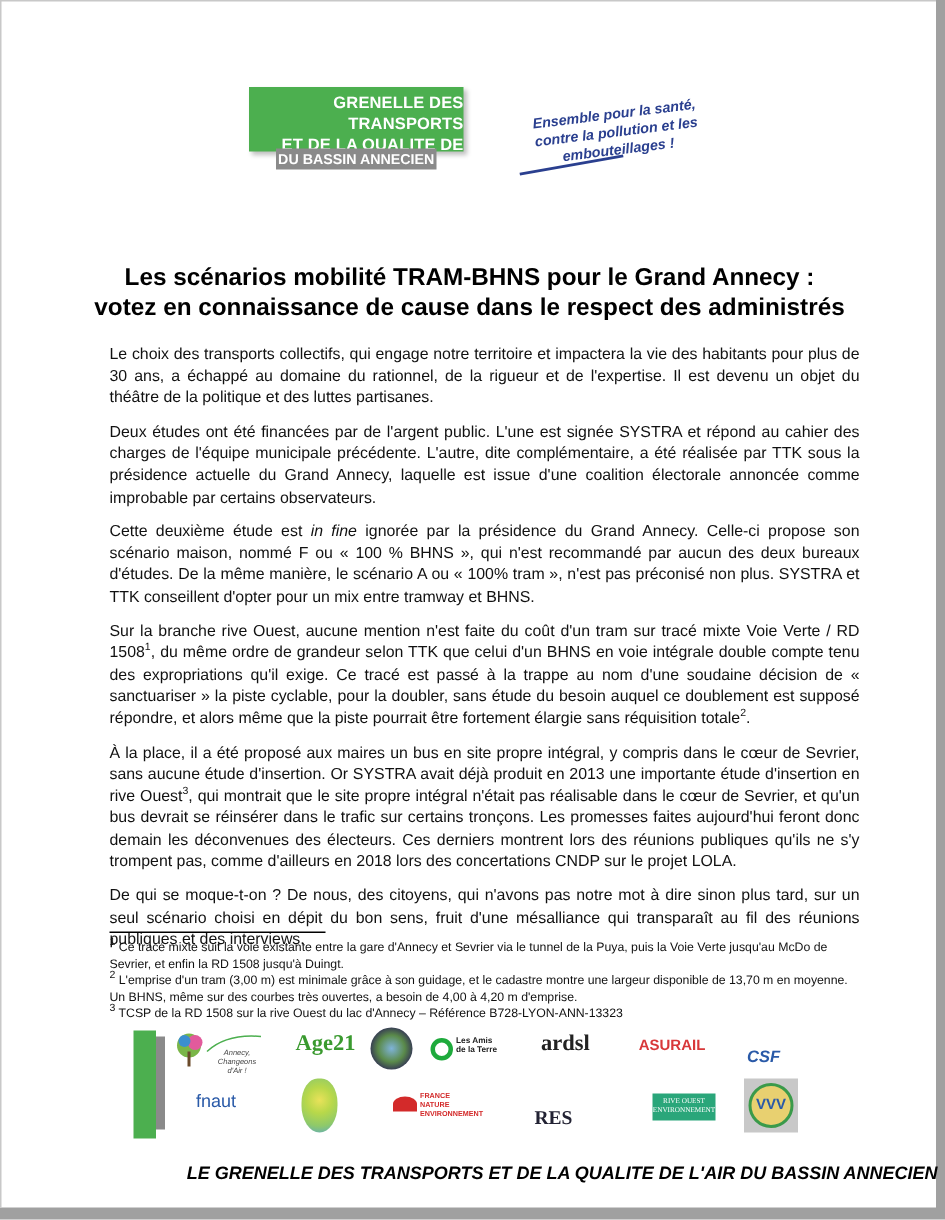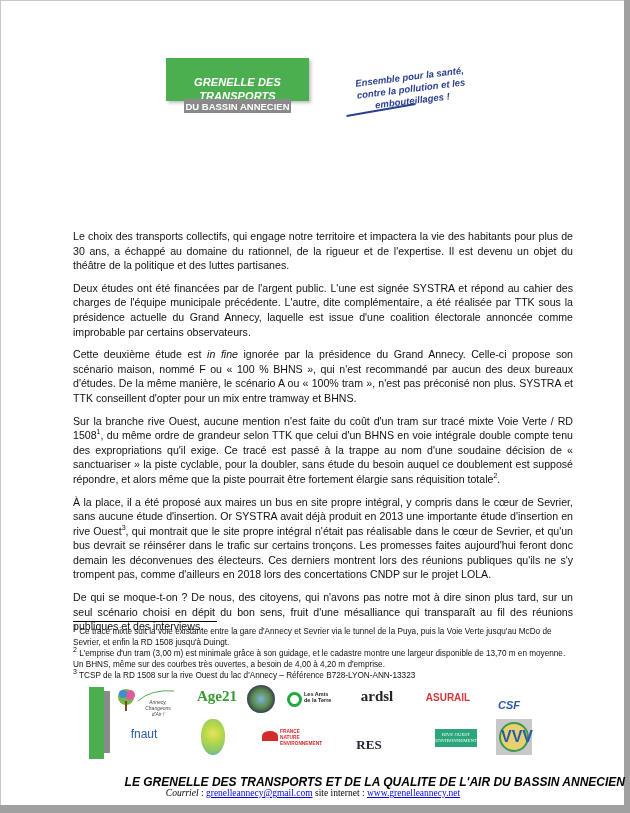--- a/index.html
+++ b/index.html
@@ -1,22 +1,22 @@
 <!DOCTYPE html>
 <html><head>
 <meta charset="utf-8">
 <style>
   html, body { margin:0; padding:0; }
   body { width:630px; height:813px; background:#a0a0a0; position:relative; overflow:hidden;
          font-family:"Liberation Sans", sans-serif; }
   .page { position:absolute; left:0; top:0; width:624px; height:805px; background:#fff;
           border-left:1px solid #c8c8c8; border-top:1px solid #c8c8c8; box-sizing:border-box; }
   .header-logo { position:absolute; left:165px; top:57px; width:143px; height:43px; background:#4caf4f;
-                 color:#fff; font-weight:bold; font-size:11px; line-height:14px; text-align:center;
-                 padding-top:17px; box-sizing:border-box; letter-spacing:0.1px; box-shadow:2px 2px 3px rgba(0,0,0,0.25);font-style:italic; }
+                 color:#fff; font-weight:bold; font-size:11px; line-height:14px; text-align:right;
+                 padding-top:4px; box-sizing:border-box; letter-spacing:0.1px; box-shadow:2px 2px 3px rgba(0,0,0,0.25); }
   .header-logo-sub { position:absolute; left:183px; top:98px; width:107px; height:14px; background:#8a8a8a;
                      color:#fff; font-weight:bold; font-size:9.5px; line-height:15px; text-align:center; }
   .slogan { position:absolute; left:330px; top:70px; width:160px; color:#2a3f8f; font-weight:bold; font-style:italic;
             font-size:9.5px; line-height:12px; text-align:center; transform:rotate(-7deg); transform-origin:center; }
   .slogan-line { position:absolute; left:345px; top:108px; width:70px; height:2px; background:#2a3f8f; transform:rotate(-10deg); }
   .subtitle { position:absolute; left:0; width:624px; top:138px; text-align:center; font-style:italic;
               font-family:"DejaVu Sans", sans-serif; font-size:10.6px; color:#111; }
   .title { position:absolute; left:0; width:624px; top:174px; text-align:center; font-weight:bold;
            font-size:16.2px; line-height:20px; color:#000; }
   .body { position:absolute; left:72px; width:500px; top:228px; font-size:10.6px; line-height:14.6px; color:#111;
@@ -45,20 +45,24 @@
   </div>
   <div class="header-logo-sub">DU BASSIN ANNECIEN</div>
 
   <div class="slogan">
     <div>Ensemble pour la santé,</div>
     <div>contre la pollution et les embouteillages !</div>
   </div>
   <div class="slogan-line"></div>
 
 
+  <div class="title">
+    <div>Les scénarios mobilité TRAM-BHNS pour le Grand Annecy :</div>
+    <div>votez en connaissance de cause dans le respect des administrés</div>
+  </div>
 
   <div class="body">
     <p>Le choix des transports collectifs, qui engage notre territoire et impactera la vie des habitants pour plus de 30 ans, a échappé au domaine du rationnel, de la rigueur et de l'expertise. Il est devenu un objet du théâtre de la politique et des luttes partisanes.</p>
     <p>Deux études ont été financées par de l'argent public. L'une est signée SYSTRA et répond au cahier des charges de l'équipe municipale précédente. L'autre, dite complémentaire, a été réalisée par TTK sous la présidence actuelle du Grand Annecy, laquelle est issue d'une coalition électorale annoncée comme improbable par certains observateurs.</p>
     <p><span>Cette deuxième étude est </span><i>in fine</i><span> ignorée par la présidence du Grand Annecy. Celle-ci propose son scénario maison, nommé F ou « 100 % BHNS », qui n'est recommandé par aucun des deux bureaux d'études. De la même manière, le scénario A ou « 100% tram », n'est pas préconisé non plus. SYSTRA et TTK conseillent d'opter pour un mix entre tramway et BHNS.</span></p>
     <p><span>Sur la branche rive Ouest, aucune mention n'est faite du coût d'un tram sur tracé mixte Voie Verte / RD 1508</span><sup>1</sup><span>, du même ordre de grandeur selon TTK que celui d'un BHNS en voie intégrale double compte tenu des expropriations qu'il exige. Ce tracé est passé à la trappe au nom d'une soudaine décision de « sanctuariser » la piste cyclable, pour la doubler, sans étude du besoin auquel ce doublement est supposé répondre, et alors même que la piste pourrait être fortement élargie sans réquisition totale</span><sup>2</sup><span>.</span></p>
     <p><span>À la place, il a été proposé aux maires un bus en site propre intégral, y compris dans le cœur de Sevrier, sans aucune étude d'insertion. Or SYSTRA avait déjà produit en 2013 une importante étude d'insertion en rive Ouest</span><sup>3</sup><span>, qui montrait que le site propre intégral n'était pas réalisable dans le cœur de Sevrier, et qu'un bus devrait se réinsérer dans le trafic sur certains tronçons. Les promesses faites aujourd'hui feront donc demain les déconvenues des électeurs. Ces derniers montrent lors des réunions publiques qu'ils ne s'y trompent pas, comme d'ailleurs en 2018 lors des concertations CNDP sur le projet LOLA.</span></p>
     <p>De qui se moque-t-on ? De nous, des citoyens, qui n'avons pas notre mot à dire sinon plus tard, sur un seul scénario choisi en dépit du bon sens, fruit d'une mésalliance qui transparaît au fil des réunions publiques et des interviews.</p>
   </div>
 
@@ -106,20 +110,19 @@
     <div class="lg" style="left:173px;top:44px;width:56px;height:18px;">
       <span style="position:absolute;left:0;top:2px;width:16px;height:10px;background:#d32a2a;border-radius:50% 50% 0 0;"></span>
       <span style="position:absolute;left:18px;top:0;width:38px;font-size:4.8px;line-height:6px;font-weight:bold;color:#d32a2a;text-align:left;">FRANCE NATURE ENVIRONNEMENT</span>
     </div>
 
     <div class="lg" style="left:262px;top:52px;width:36px;height:26px;font-family:'Liberation Serif',serif;font-weight:bold;font-size:13px;color:#223;">RES</div>
 
     <div class="lg" style="left:346px;top:44px;width:42px;height:18px;background:#2aa67a;color:#fff;font-family:'Liberation Serif',serif;font-size:4.8px;line-height:6px;padding-top:3px;">RIVE OUEST ENVIRONNEMENT</div>
 
     <div class="lg" style="left:407px;top:34px;width:36px;height:36px;background:#c8c8c8;">
-      <span style="position:absolute;left:3px;top:3px;width:26px;height:26px;border-radius:50%;background:#e8d070;border:2px solid #3a9a4a;color:#2a5aa8;font-weight:bold;font-size:16px;line-height:26px;">VVV</span>
+      <span style="position:absolute;left:3px;top:3px;width:26px;height:26px;border-radius:50%;background:#e8d070;border:2px solid #3a9a4a;color:#2a5aa8;font-weight:bold;font-size:10px;line-height:26px;">VVV</span>
     </div>
   </div>
 
   <div class="footer-title">LE GRENELLE DES TRANSPORTS ET DE LA QUALITE DE L'AIR DU BASSIN ANNECIEN</div>
-  <div class="footer-contact"><i>Courriel</i><span> : </span><a>grenelleannecy@gmail.com</a><span> site internet : </span><a>www.grenelleannecy.net</a></div>
 
 </div>
 
 </body></html>

